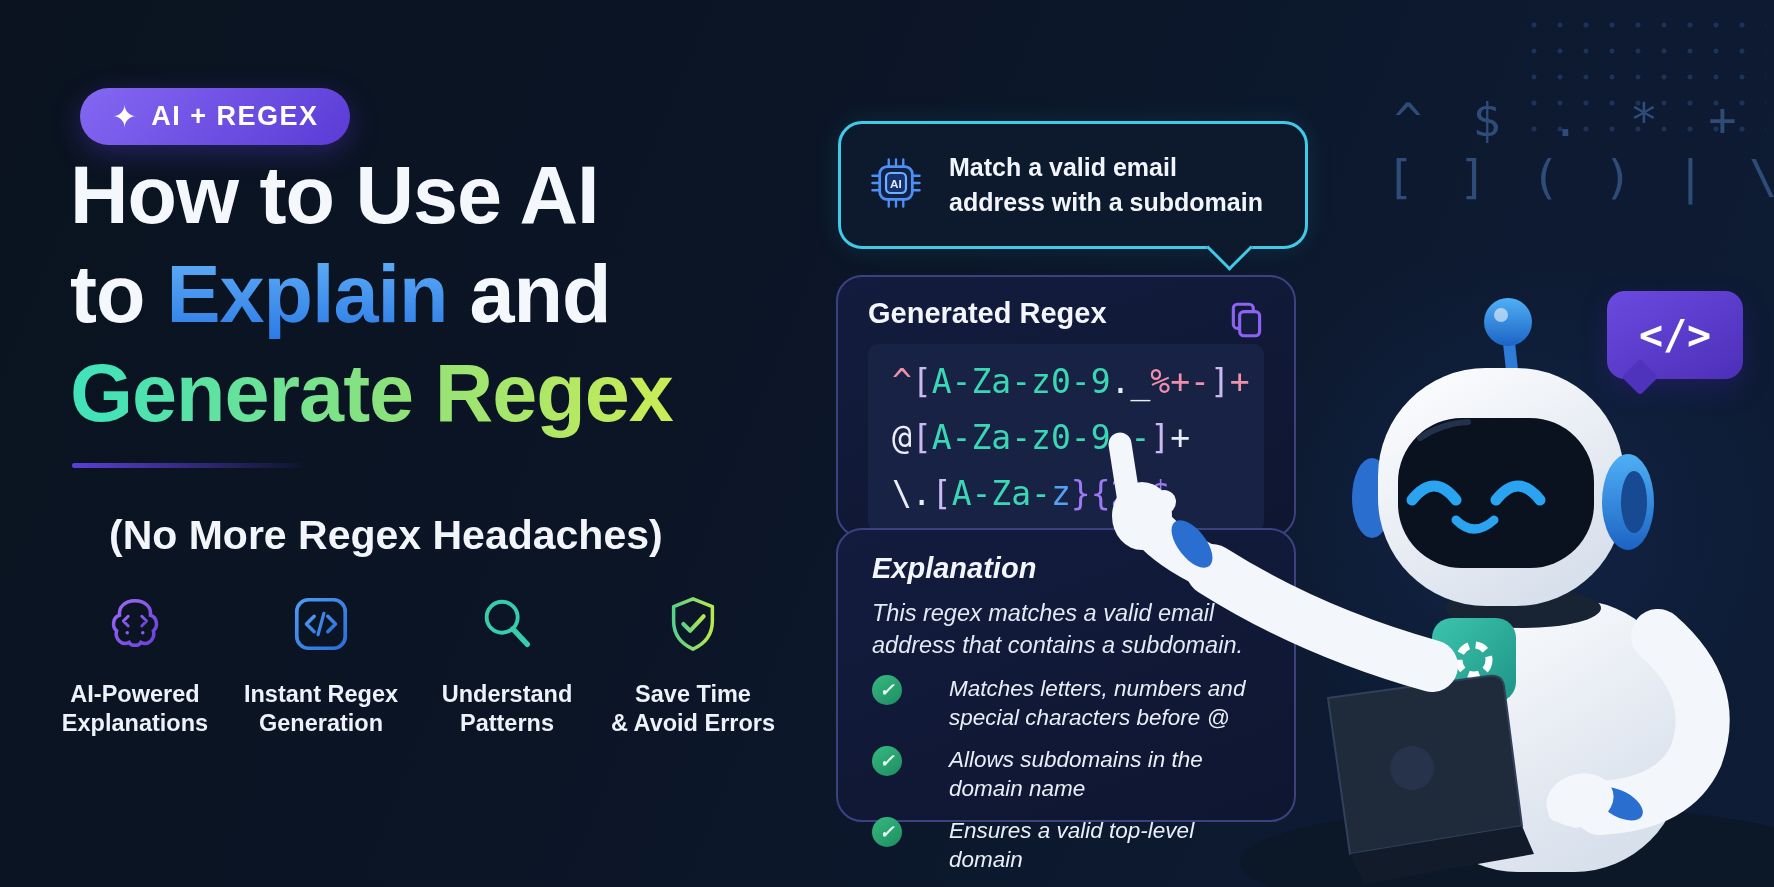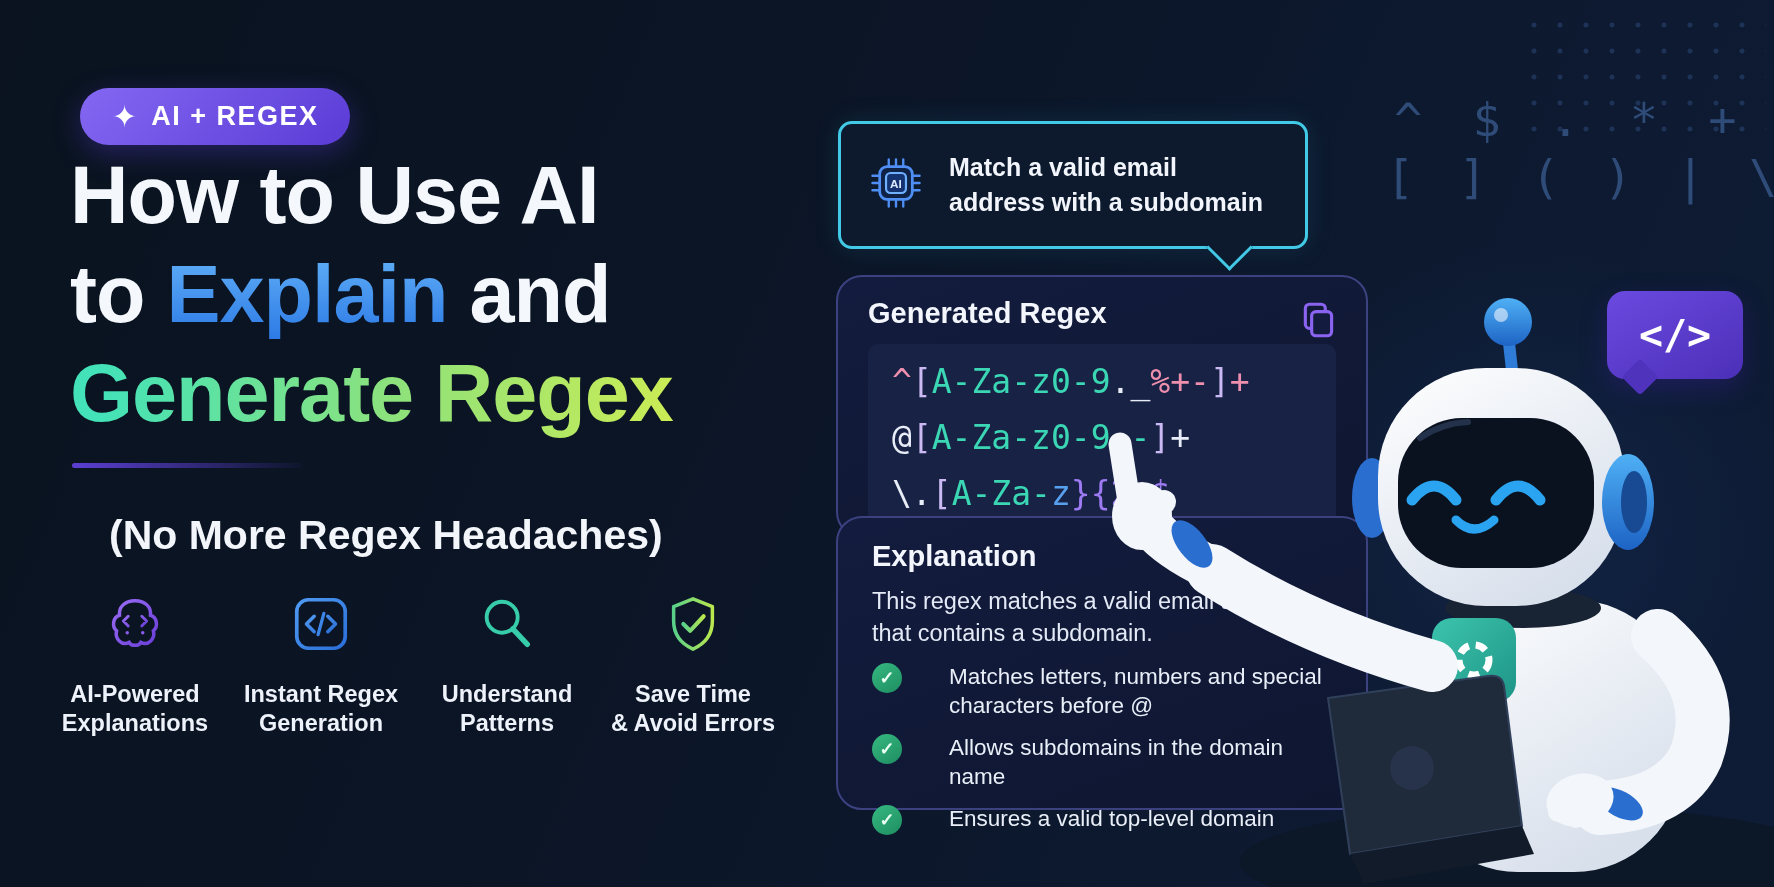--- a/index.html
+++ b/index.html
@@ -28,38 +28,38 @@
   .subtitle{left:70px;top:512px;font-size:41px;font-weight:700;color:#f2f5fa;white-space:nowrap;margin-left:39px;}
 
   
   .features{left:46px;top:584px;width:736px;display:flex;gap:8px;}
   .feature{width:184px;display:flex;flex-direction:column;align-items:center;text-align:center;}
   .f-icon{height:80px;display:flex;align-items:center;justify-content:center;}
   .f-label{margin-top:16px;font-size:23.5px;font-weight:700;line-height:29px;color:#eef2fa;}
 
   
   .prompt-bubble{left:838px;top:121px;width:470px;height:128px;border:3px solid #41c9e6;
-    border-radius:14px;background:#0d1a2e;display:flex;align-items:center;gap:24px;
+    border-radius:24px;background:#0d1a2e;display:flex;align-items:center;gap:24px;
     padding:0 26px;box-sizing:border-box;box-shadow:0 0 26px rgba(60,190,230,.12);}
   .pb-tail{position:absolute;left:372px;bottom:-18px;width:30px;height:30px;background:#0d1a2e;
     border-right:3px solid #41c9e6;border-bottom:3px solid #41c9e6;transform:rotate(45deg);}
   .pb-text{color:#f2f6fc;font-size:25px;font-weight:600;line-height:35px;}
 
   
-  .panel{position:absolute;left:836px;width:532px;box-sizing:border-box;border:2px solid #3c4280;
+  .panel{position:absolute;left:836px;width:460px;box-sizing:border-box;border:2px solid #3c4280;
     border-radius:26px;background:linear-gradient(160deg,#131c3e,#0e1630);}
   .regex-panel{top:275px;height:263px;padding:20px 30px;}
   .panel-title{color:#f3f6fc;font-size:29px;font-weight:700;}
   .copy-btn{position:absolute;top:18px;right:22px;background:none;border:none;padding:4px;cursor:pointer;}
   .code-block{margin-top:14px;background:#172245;border-radius:10px;padding:10px 24px;
     font-family:"DejaVu Sans Mono",monospace;font-size:33px;line-height:56px;white-space:nowrap;}
   .tok-pink{color:#ef8fae;} .tok-teal{color:#3bd7b4;} .tok-white{color:#e8edf8;}
   .tok-lav{color:#cbb9f4;} .tok-purple{color:#9d7af2;} .tok-blue{color:#58a0ee;}
 
-  .explain-panel{top:516px;height:294px;padding:22px 34px;}
+  .explain-panel{top:528px;height:294px;padding:22px 34px;font-style:italic;}
   .intro{margin-top:12px;color:#e3eaf6;font-size:23.5px;line-height:32px;font-weight:500;max-width:452px;}
   .bullet{display:flex;gap:15px;margin-top:13px;align-items:flex-start;}
   .check{flex:0 0 auto;width:30px;height:30px;border-radius:50%;margin-top:1px;
     background:linear-gradient(145deg,#36b981,#1e8d60);color:#eafff4;font-size:18px;font-weight:700;
     display:flex;align-items:center;justify-content:center;}
   .b-text{color:#e9eff8;font-size:22.5px;line-height:29px;font-weight:500;max-width:428px;margin-left:32px;}
 
   
   .bg-symbols{color:#33517f;font-family:"DejaVu Sans Mono",monospace;opacity:.9;white-space:nowrap;}
   .row1{left:1394px;top:92px;font-size:47px;letter-spacing:11px;}

